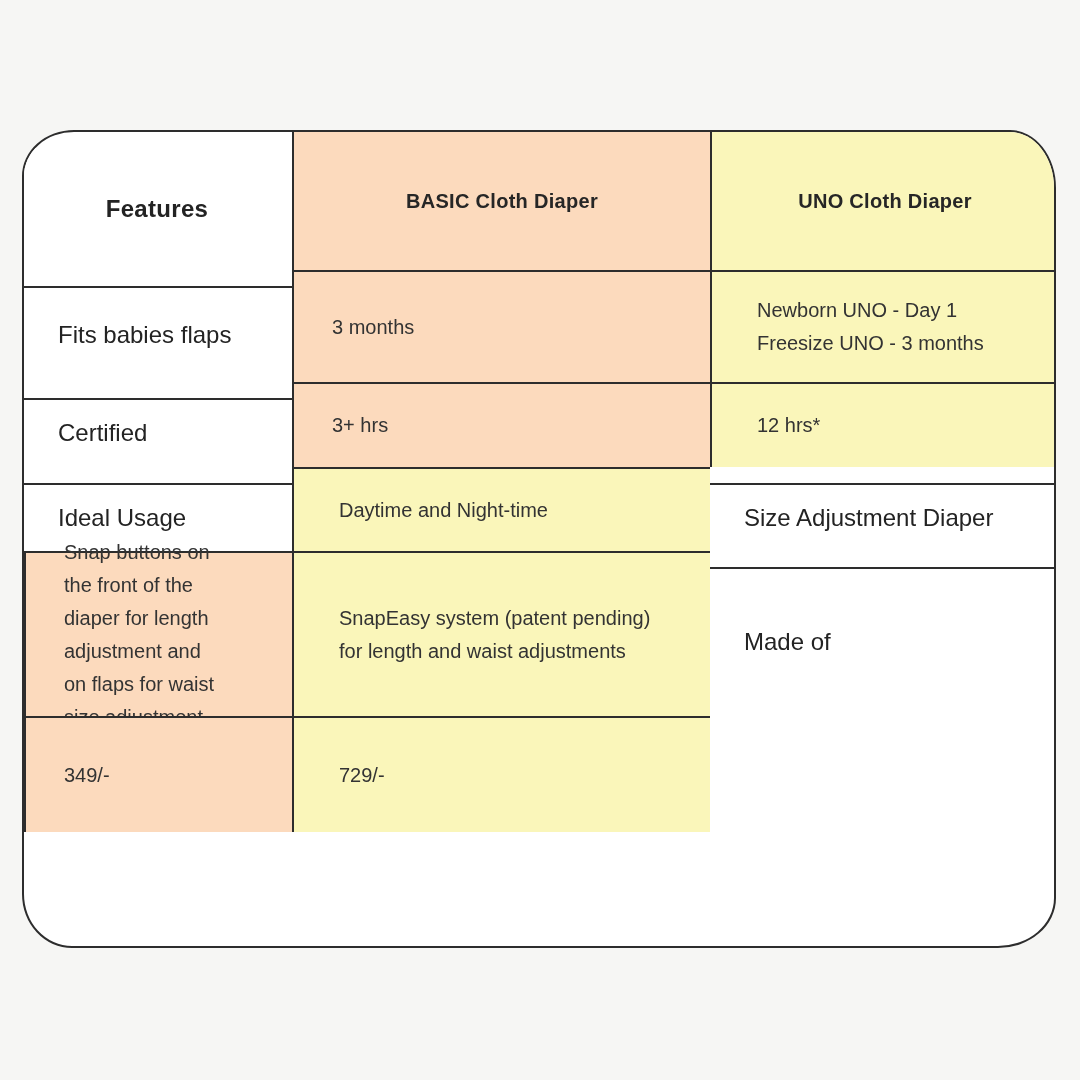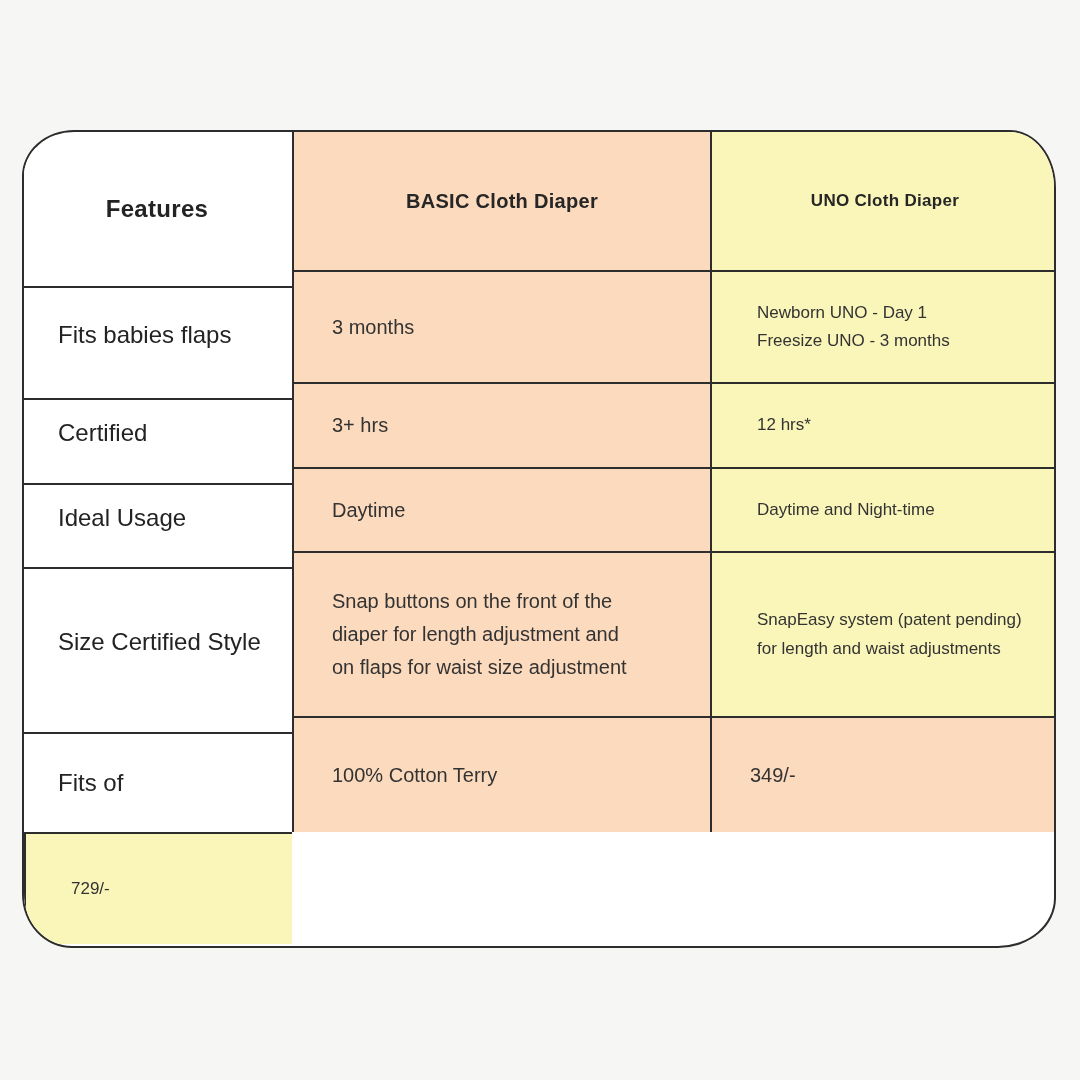--- a/index.html
+++ b/index.html
@@ -59,21 +59,21 @@
     padding-left: 38px;
     padding-right: 68px;
     font-size: 20px;
     line-height: 1.65;
   }
   .col-u {
     background: var(--uno_bg, #faf6ba);
     border-left: 2px solid var(--border, #2d2d2d);
     padding-left: 45px;
     padding-right: 34px;
-    font-size: 17px;
+    font-size: 20px;
     line-height: 1.65;
   }
   .col-b.head, .col-u.head {
     padding-left: 14px;
     padding-right: 14px;
   }
 </style>
 </head>
 <body>
 
@@ -86,26 +86,24 @@
   <div class="cell col-f">Fits babies flaps</div>
   <div class="cell col-b">3 months</div>
   <div class="cell col-u">Newborn UNO - Day 1
 Freesize UNO - 3 months</div>
 
   <div class="cell col-f">Certified</div>
   <div class="cell col-b">3+ hrs</div>
   <div class="cell col-u">12 hrs*</div>
 
   <div class="cell col-f">Ideal Usage</div>
-  <div class="cell col-b">Daytime</div>
   <div class="cell col-u">Daytime and Night-time</div>
 
-  <div class="cell col-f">Size Certified Style</div>
+  <div class="cell col-f">Size Adjustment Diaper</div>
   <div class="cell col-b">Snap buttons on the front of the diaper for length adjustment and on flaps for waist size adjustment</div>
   <div class="cell col-u">SnapEasy system (patent pending) for length and waist adjustments</div>
 
-  <div class="cell col-f">Fits of</div>
-  <div class="cell col-b">100% Cotton Terry</div>
+  <div class="cell col-f">Made of</div>
 
   <div class="cell col-b">349/-</div>
   <div class="cell col-u">729/-</div>
 
 </div>
 
 </body></html>

